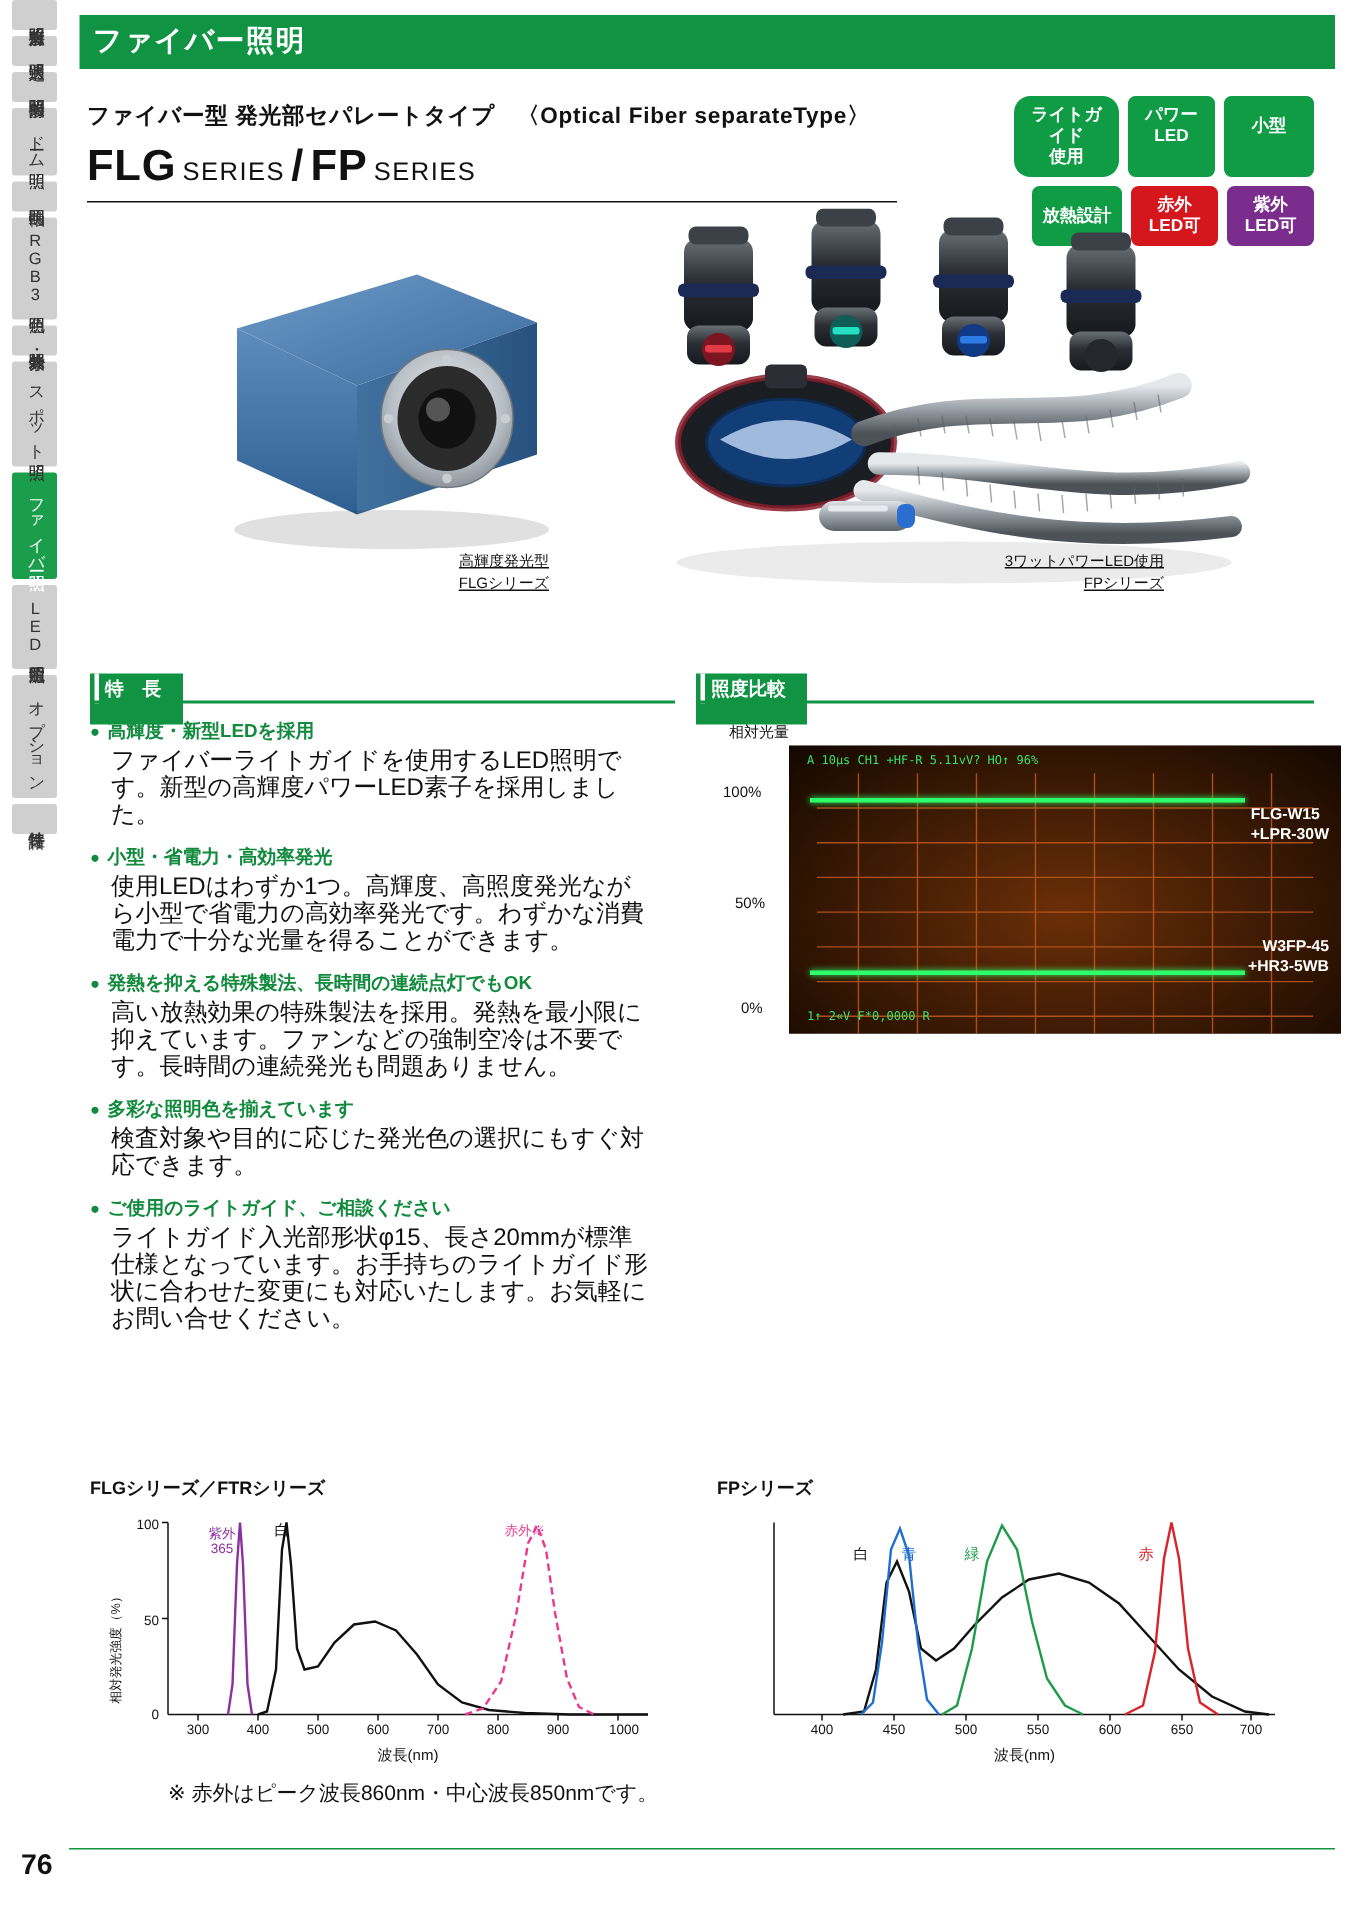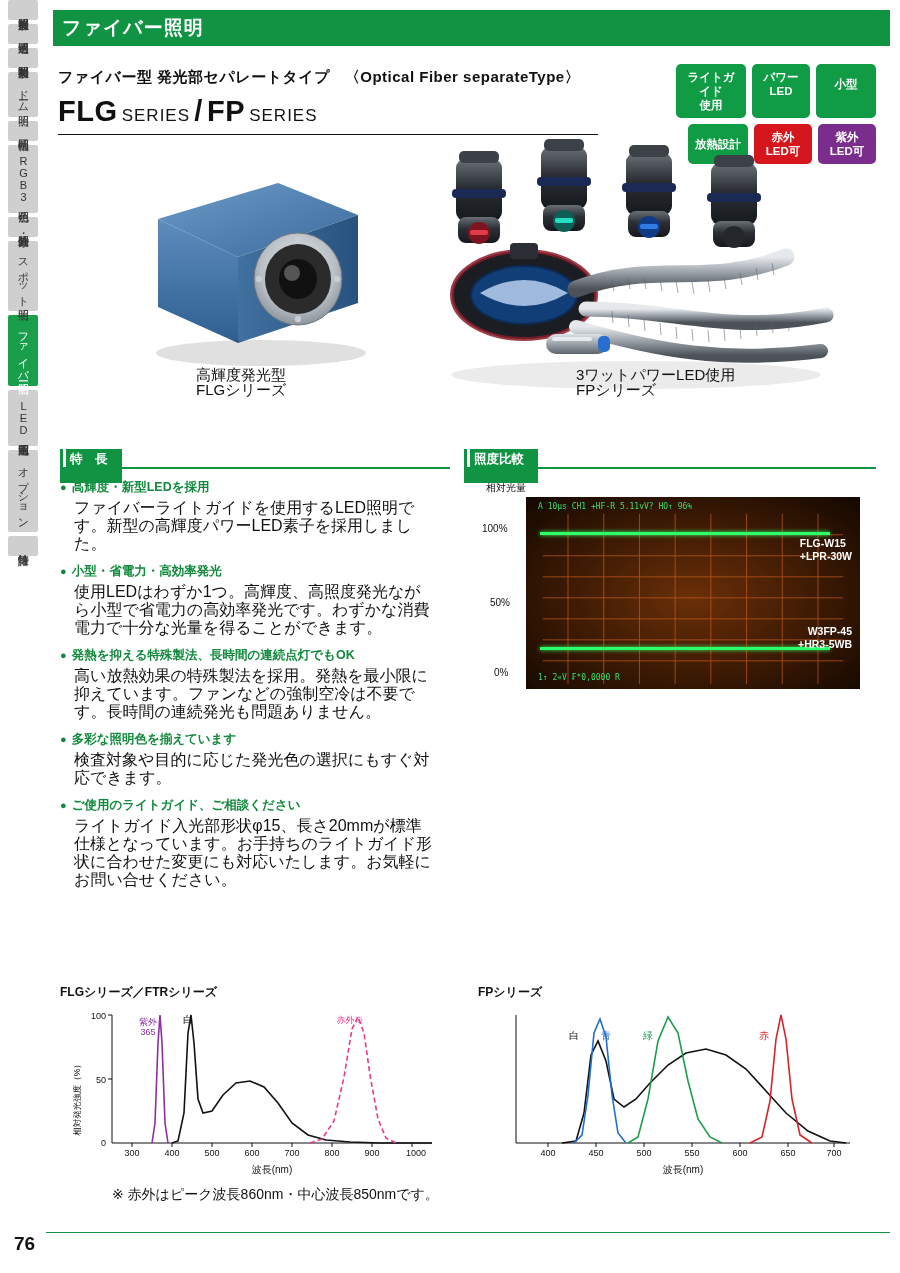--- a/index.html
+++ b/index.html
@@ -36,21 +36,21 @@
          text-align:center;padding:6px 7px;line-height:14px;min-width:44px;}
   .badge.red{background:#d6161d;}
   .badge.purple{background:#7b2d8e;}
   .badge.tall{padding:6px 8px;}
 
   
   .lead{margin:14px 14px 0 14px;font-size:11.5px;line-height:19px;color:#111;width:560px;text-align:justify;}
 
   
   .photos{position:relative;height:300px;margin-top:4px;}
-  .cap{font-size:15px;line-height:15px;text-align:left;color:#111;}
+  .cap{font-size:10px;line-height:15px;text-align:right;color:#111;text-decoration:underline;}
 
   
   .sec-bar{position:relative;height:20px;margin-top:6px;}
   .sec-bar .lbl{position:absolute;left:0;top:0;height:34px;background:#109443;color:#fff;font-size:12.5px;
                 font-weight:bold;line-height:20px;padding:0 14px 0 10px;}
   .sec-bar .lbl:before{content:"";position:absolute;left:3px;top:0;width:3px;height:20px;background:#fff;}
   .sec-bar .line{position:absolute;left:0;right:0;bottom:0;height:2px;background:#109443;}
 
   
   .feat h4{margin:10px 0 3px 0;font-size:12.5px;color:#128a3d;font-weight:bold;}
@@ -133,21 +133,21 @@
       <span class="sm">SERIES</span>
       <span class="big">/</span>
       <span class="big">FP</span>
       <span class="sm">SERIES</span>
     </div>
   </div>
   <div class="rule"></div>
 
   <div class="badges">
     <div class="badge-row">
-      <div class="badge" style="white-space:pre-line;">ライトガイド
+      <div class="badge" style="white-space:pre-line;border-radius:11px;">ライトガイド
 使用</div>
       <div class="badge" style="white-space:pre-line;">パワー
 LED</div>
       <div class="badge tall" style="padding-top:13px;padding-bottom:13px;">小型</div>
     </div>
     <div class="badge-row">
       <div class="badge" style="padding-top:13px;padding-bottom:13px;">放熱設計</div>
       <div class="badge red" style="white-space:pre-line;">赤外
 LED可</div>
       <div class="badge purple" style="white-space:pre-line;">紫外
@@ -312,21 +312,21 @@
         <div class="lbl">照度比較</div>
         <div class="line"></div>
       </div>
 
       <div class="scope-wrap" style="position:relative;height:230px;margin-top:12px;">
         <div class="axis-lab" style="left:22px;top:0px;">相対光量</div>
         <div class="axis-lab" style="left:18px;top:42px;">100%</div>
         <div class="axis-lab" style="left:26px;top:116px;">50%</div>
         <div class="axis-lab" style="left:30px;top:186px;">0%</div>
 
-        <div class="scope" style="position:absolute;left:62px;top:16px;width:334px;height:192px;">
+        <div class="scope" style="position:absolute;left:62px;top:16px;width:368px;height:192px;">
           <svg class="grid" viewBox="0 0 318 192" preserveAspectRatio="none">
             <defs>
               <radialGradient id="glow" cx="50%" cy="50%" r="70%">
                 <stop offset="0%" stop-color="#6b2f08"></stop>
                   <stop offset="100%" stop-color="#140800"></stop>
               </radialGradient>
             </defs>
             <rect x="0" y="0" width="318" height="192" fill="url(#glow)"></rect>
             <g stroke="#c25a1c" stroke-width="0.8" opacity="0.85">
               <line x1="40" y1="16" x2="40" y2="178"></line>

